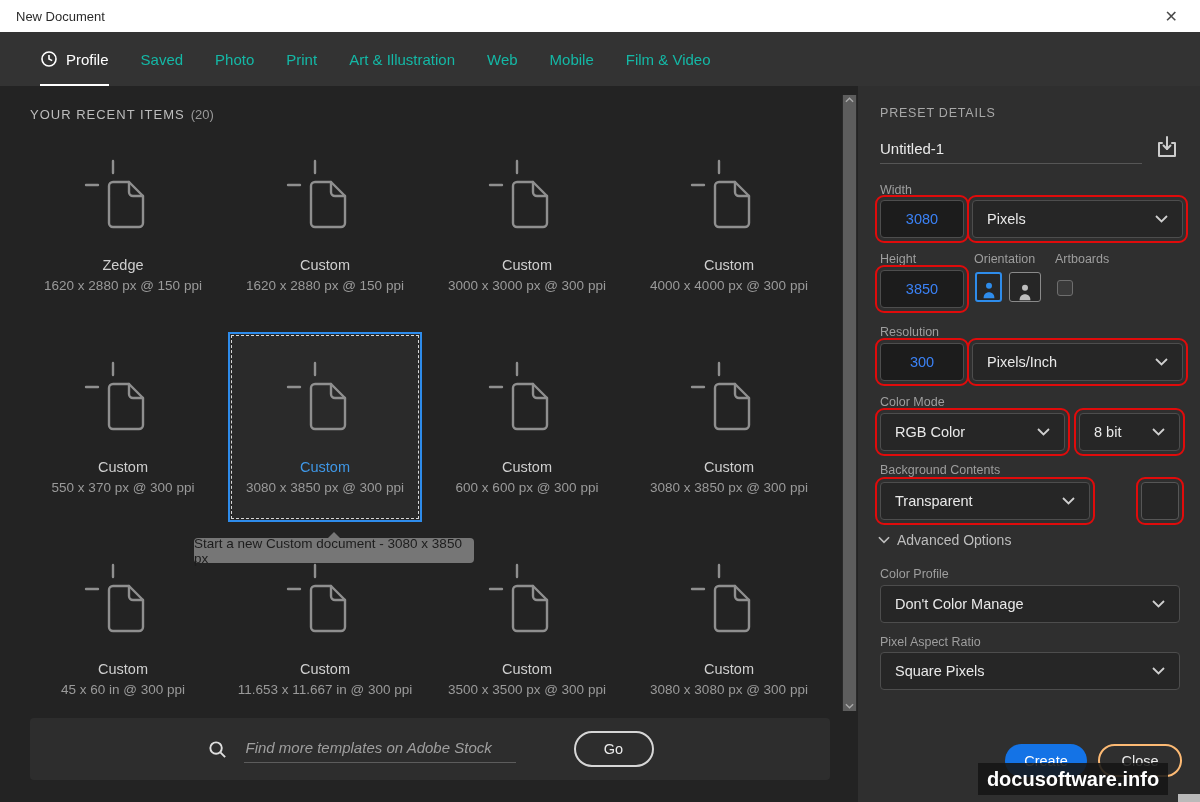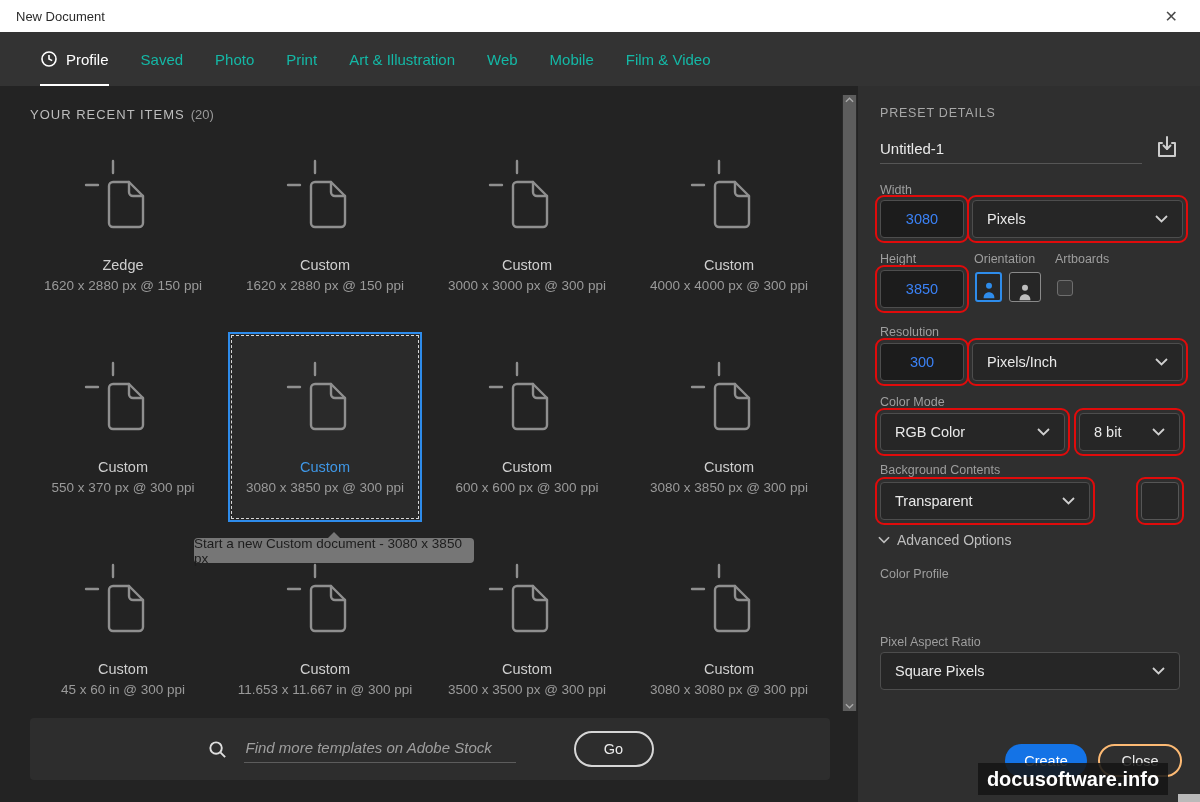--- a/index.html
+++ b/index.html
@@ -362,20 +362,26 @@
   <div class="p-abs swatch red" style="left:283px;top:396px;"></div>
 
   <div class="p-abs adv" style="left:20px;top:446px;">
     <svg width="12" height="8" viewBox="0 0 13 8" fill="none" stroke-width="1.8">
         <path d="M1 1 L6.5 6.5 L12 1"></path>
       </svg>
     <span>Advanced Options</span>
   </div>
 
   <div class="p-abs label" style="left:22px;top:481px;">Color Profile</div>
+  <div class="p-abs dd" style="left:22px;top:499px;width:300px;">
+    <span>Don't Color Manage</span>
+    <svg width="13" height="8" viewBox="0 0 13 8" fill="none" stroke-width="1.8">
+        <path d="M1 1 L6.5 6.5 L12 1"></path>
+      </svg>
+  </div>
 
   <div class="p-abs label" style="left:22px;top:549px;">Pixel Aspect Ratio</div>
   <div class="p-abs dd" style="left:22px;top:566px;width:300px;">
     <span>Square Pixels</span>
     <svg width="13" height="8" viewBox="0 0 13 8" fill="none" stroke-width="1.8">
         <path d="M1 1 L6.5 6.5 L12 1"></path>
       </svg>
   </div>
 
   <button class="p-abs btn-create" style="left:147px;top:658px;">Create</button>

